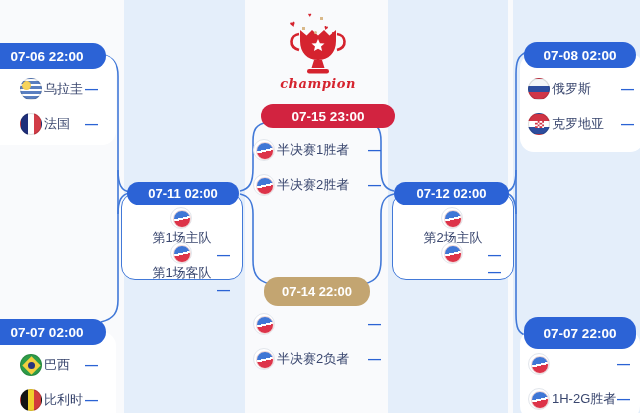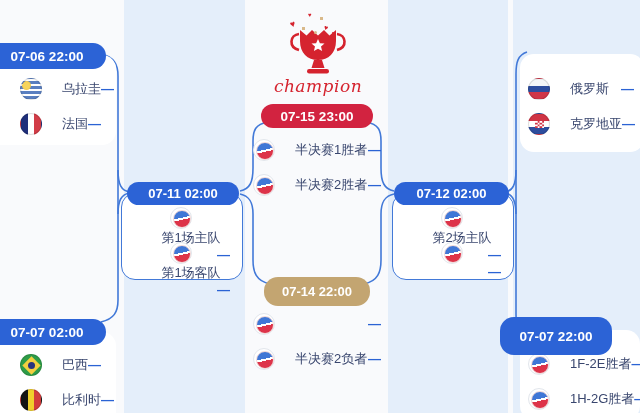--- a/index.html
+++ b/index.html
@@ -32,31 +32,31 @@
     font-size:13.5px;text-align:center;z-index:5;
     display:flex;align-items:center;justify-content:center;
   }
   .pill.blue{background:#2c63d6;}
   .pill.red{background:#d22340;}
   .pill.tan{background:#c3a571;}
   .pill-l1{left:-12px;top:43px;width:118px;height:26px;}
   .pill-l2{left:-12px;top:319px;width:118px;height:26px;}
   .pill-ml{left:127px;top:182px;width:112px;height:23px;font-size:13px;}
   .pill-mr{left:394px;top:182px;width:115px;height:23px;font-size:13px;}
-  .pill-final{left:261px;top:104px;width:112px;height:24px;}
+  .pill-final{left:261px;top:104px;width:134px;height:24px;}
   .pill-third{left:264px;top:277px;width:106px;height:29px;font-size:13px;}
   .pill-r1{left:524px;top:42px;width:112px;height:26px;}
-  .pill-r2{left:500px;top:317px;width:112px;height:38px;}
+  .pill-r2{left:524px;top:317px;width:112px;height:32px;}
   
   .row{display:flex;align-items:center;height:35px;}
   .card-l1 .row,.card-l2 .row{padding:0 18px 0 36px;}
   .card-ml .row,.card-mr .row{padding:0 12px 0 10px;flex-direction:column;}
   .card-r1 .row,.card-r2 .row{padding:0 10px 0 8px;}
   .rows-final .row,.rows-third .row{padding:0 0;}
-  .tname{font-size:13px;color:#39466e;margin-left:20px;white-space:nowrap;}
+  .tname{font-size:13px;color:#39466e;margin-left:2px;white-space:nowrap;}
   .score{margin-left:auto;color:#2b63d4;font-weight:700;font-size:13px;}
   
   .ic{position:relative;width:22px;height:22px;border-radius:50%;flex:0 0 22px;
       border:1px solid rgba(0,0,0,.12);box-sizing:border-box;overflow:hidden;background:#fff;}
   .ic-badge{border:1px solid #e2e6ec;overflow:visible;}
   .ic-badge::before{
     content:"";position:absolute;left:2px;top:2px;width:16px;height:16px;border-radius:50%;
     background:linear-gradient(168deg,#3f77d6 0 43%,#ffffff 43% 54%,#dd3349 54% 100%);
     border:1px solid #f0d7d7;
   }
@@ -70,21 +70,21 @@
   .ic-brazil::after{content:"";position:absolute;left:7px;top:7px;width:7px;height:7px;border-radius:50%;background:#28337e;}
   .ic-belgium{background:linear-gradient(90deg,#141414 0 34%,#f0cf2c 34% 66%,#d23c3c 66% 100%);}
   .ic-russia{background:linear-gradient(180deg,#f4f6f8 0 34%,#2d4d9e 34% 66%,#cf3648 66% 100%);}
   .ic-croatia{background:linear-gradient(180deg,#d03445 0 33%,#ffffff 33% 66%,#2d4d9e 66% 100%);}
   .ic-croatia::after{content:"";position:absolute;left:6px;top:7px;width:9px;height:7px;
     background:conic-gradient(#cf3648 90deg,#fff 0 180deg,#cf3648 0 270deg,#fff 0) 0 0/4.5px 3.5px;}
   
   .champion{position:absolute;left:272px;top:12px;width:92px;height:86px;text-align:center;}
   .champ-label{
     font-family:"DejaVu Serif","Liberation Serif",serif;
-    font-style:italic;font-weight:400;font-size:17px;color:#d5232e;letter-spacing:.5px;
+    font-style:italic;font-weight:700;font-size:13px;color:#d5232e;letter-spacing:.5px;
     margin-top:-2px;
   }
   .conf{position:absolute;line-height:1;}
   .conf-h{color:#d5232e;font-size:9px;}
   .conf-sq{width:3px;height:3px;background:#d9b98a;}
   .conf-dot{width:3px;height:3px;border-radius:50%;background:#d9b98a;}
 </style>
 </head>
 <body>
 
@@ -217,25 +217,25 @@
       <span class="ic ic-russia"></span>
       <span class="tname">俄罗斯</span>
       <span class="score">—</span>
     </div>
     <div class="row">
       <span class="ic ic-croatia"></span>
       <span class="tname">克罗地亚</span>
       <span class="score">—</span>
     </div>
   </div>
+  <div class="pill blue pill-r1">07-08 02:00</div>
 
   <div class="card card-r2">
     <div class="row">
       <span class="ic ic-badge"></span>
-      <span class="tname">1F-2E胜者</span>
       <span class="score">—</span>
     </div>
     <div class="row">
       <span class="ic ic-badge"></span>
       <span class="tname">1H-2G胜者</span>
       <span class="score">—</span>
     </div>
   </div>
   <div class="pill blue pill-r2">07-07 22:00</div>
 

